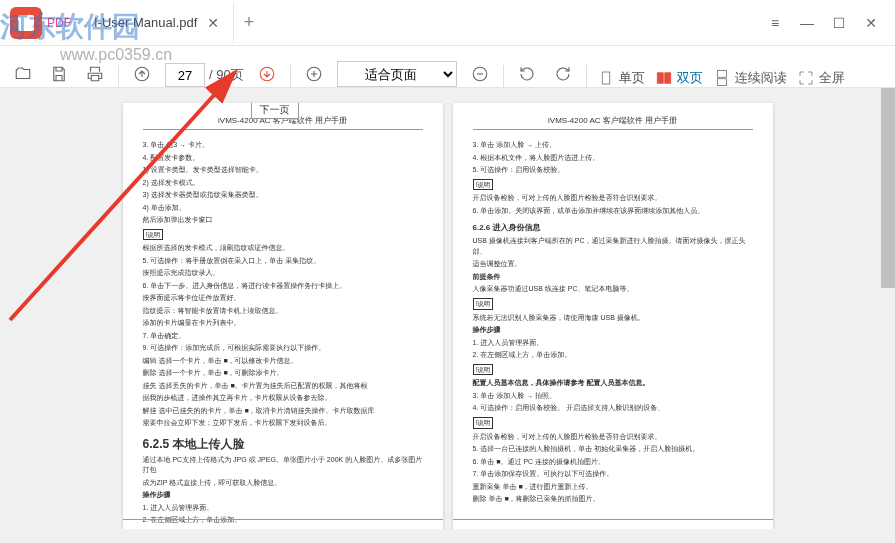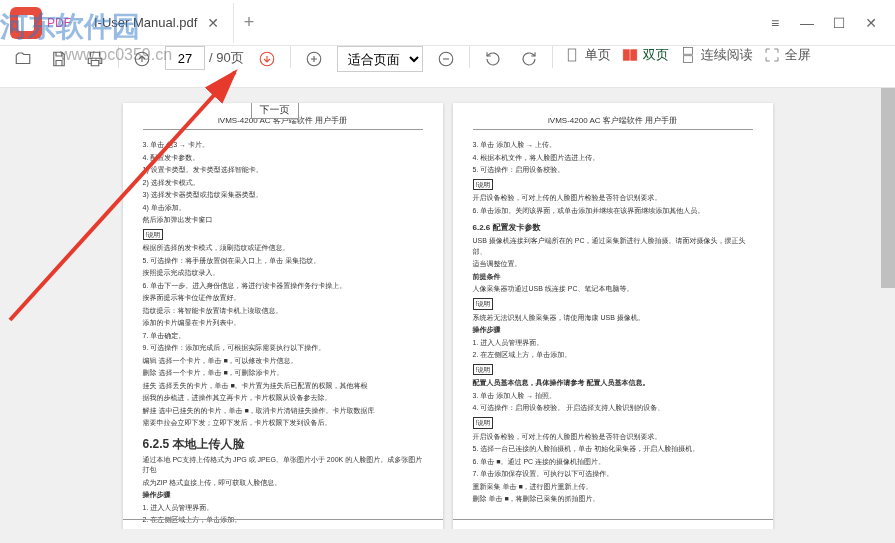--- a/index.html
+++ b/index.html
@@ -11,30 +11,30 @@
 .logo-icon { width: 32px; height: 32px; background: #e74c3c; border-radius: 6px; position: relative; }
 .logo-icon::before { content: ""; position: absolute; width: 16px; height: 16px; background: #fff; top: 8px; left: 8px; border-radius: 2px; }
 .logo-text { font-size: 12px; margin-left: 5px; color: #ec4899; }
 .tab { height: 40px; padding: 0 14px; display: flex; align-items: center; border-right: 1px solid #e5e5e5; background: #fff; font-size: 13px; color: #444; gap: 10px; }
 .tab-close { font-size: 14px; color: #666; cursor: pointer; }
 .add-tab { width: 30px; text-align: center; font-size: 18px; color: #888; cursor: pointer; }
 .win-controls { margin-left: auto; display: flex; gap: 4px; padding-right: 10px; }
 .win-btn { width: 28px; height: 28px; display: flex; align-items: center; justify-content: center; color: #666; font-size: 14px; }
 
 
-.toolbar { height: 42px; background: #fff; display: flex; align-items: flex-start; padding: 0 10px; gap: 10px; border-bottom: 1px solid #e5e5e5; }
+.toolbar { height: 42px; background: #fff; display: flex; align-items: flex-end; padding: 0 10px; gap: 10px; border-bottom: 1px solid #e5e5e5; }
 .tb-btn { width: 26px; height: 26px; display: flex; align-items: center; justify-content: center; color: #555; }
 .tb-btn svg { width: 18px; height: 18px; stroke: #666; fill: none; stroke-width: 1.5; }
 .red-arrow-btn svg { stroke: #e74c3c; }
 .page-box { display: flex; align-items: center; gap: 4px; }
 .page-input { width: 40px; height: 24px; border: 1px solid #ccc; text-align: center; font-size: 13px; background: #fff; }
 .page-total { font-size: 13px; color: #555; }
-.zoom-select { height: 26px; border: 1px solid #ccc; font-size: 13px; padding: 0 6px; background: #fff; min-width: 80px; }
+.zoom-select { height: 26px; border: 1px solid #ccc; font-size: 13px; padding: 0 23px; background: #fff; min-width: 80px; }
 .tb-label-btn { display: flex; align-items: center; gap: 4px; font-size: 13px; color: #555; }
-.tb-label-btn.active { color: #14532d; }
+.tb-label-btn.active { color: #0369a1; }
 .tb-label-btn svg { width: 18px; height: 18px; }
 .divider { width: 1px; height: 22px; background: #e0e0e0; }
 
 
 .watermark { position: absolute; top: 8px; left: 0px; font-size: 28px; font-weight: bold; color: rgba(50,120,200,0.5); z-index: 100; pointer-events: none; font-family: Arial; }
 .watermark-sub { position: absolute; top: 46px; left: 60px; font-size: 16px; color: rgba(100,100,100,0.5); z-index: 100; pointer-events: none; }
 
 
 .anno-arrow { position: absolute; top: 50px; left: 0; z-index: 99; pointer-events: none; }
 
@@ -224,21 +224,21 @@
   <div class="page">
     <div class="page-header">iVMS-4200 AC 客户端软件 用户手册</div>
     <div id="right-body">
         <p>3. 单击 添加人脸 → 上传。</p>
         <p>4. 根据本机文件，将人脸图片选进上传。</p>
         <p>5. 可选操作：启用设备校验。</p>
         <p><span class="boxed">!说明</span></p>
         <p>开启设备检验，可对上传的人脸图片检验是否符合识别要求。</p>
         <p>6. 单击添加。关闭该界面，或单击添加并继续在该界面继续添加其他人员。</p>
         <p></p>
-        <p class="bold" style="font-size: 8px; margin-top: 6px;">6.2.6 配置发卡参数</p>
+        <p class="bold" style="font-size: 8px; margin-top: 6px;">6.2.6 进入身份信息</p>
         <p>USB 摄像机连接到客户端所在的 PC，通过采集新进行人脸拍摄。请面对摄像头，摆正头部、</p>
         <p>适当调整位置。</p>
         <p class="bold">前提条件</p>
         <p>人像采集器功通过USB 线连接 PC、笔记本电脑等。</p>
         <p><span class="boxed">!说明</span></p>
         <p>系统若无法识别人脸采集器，请使用海康 USB 摄像机。</p>
         <p class="bold">操作步骤</p>
         <p>1. 进入人员管理界面。</p>
         <p>2. 在左侧区域上方，单击添加。</p>
         <p><span class="boxed">!说明</span></p>

